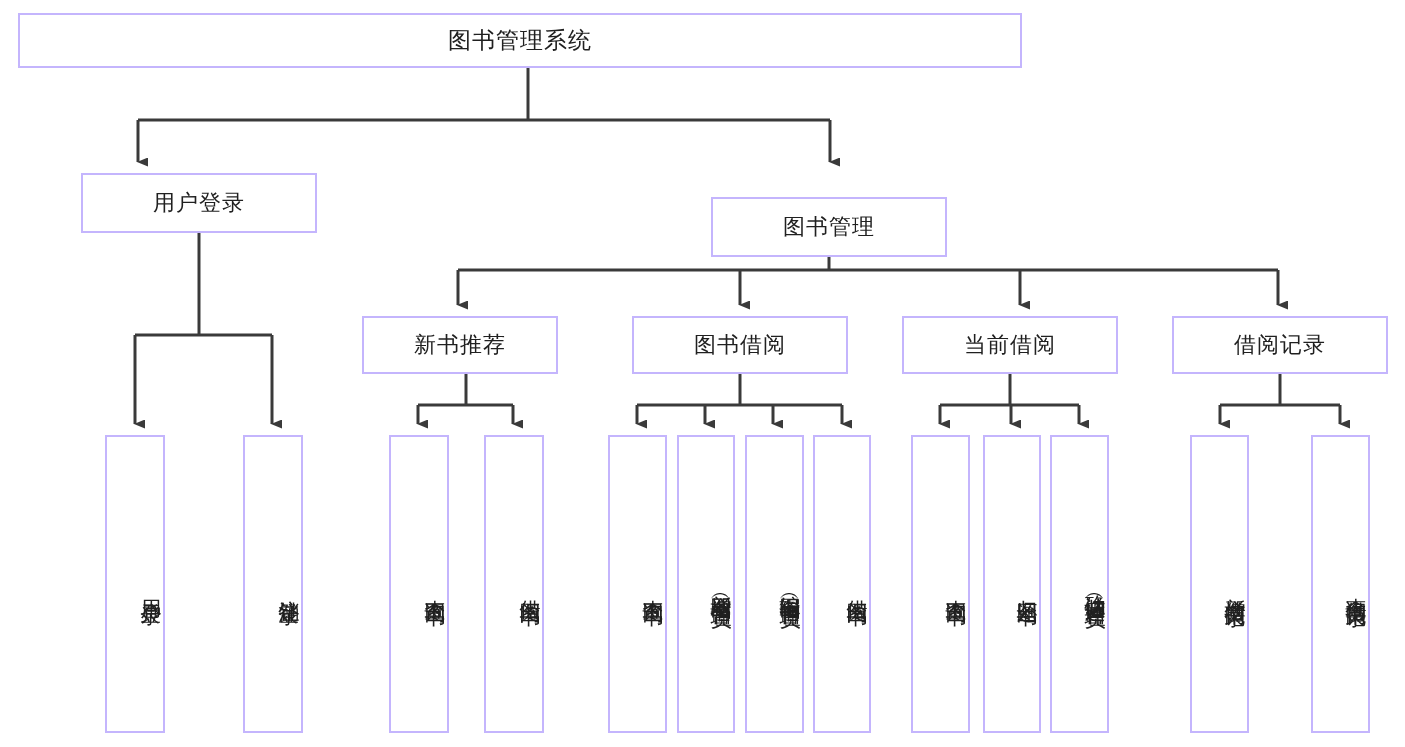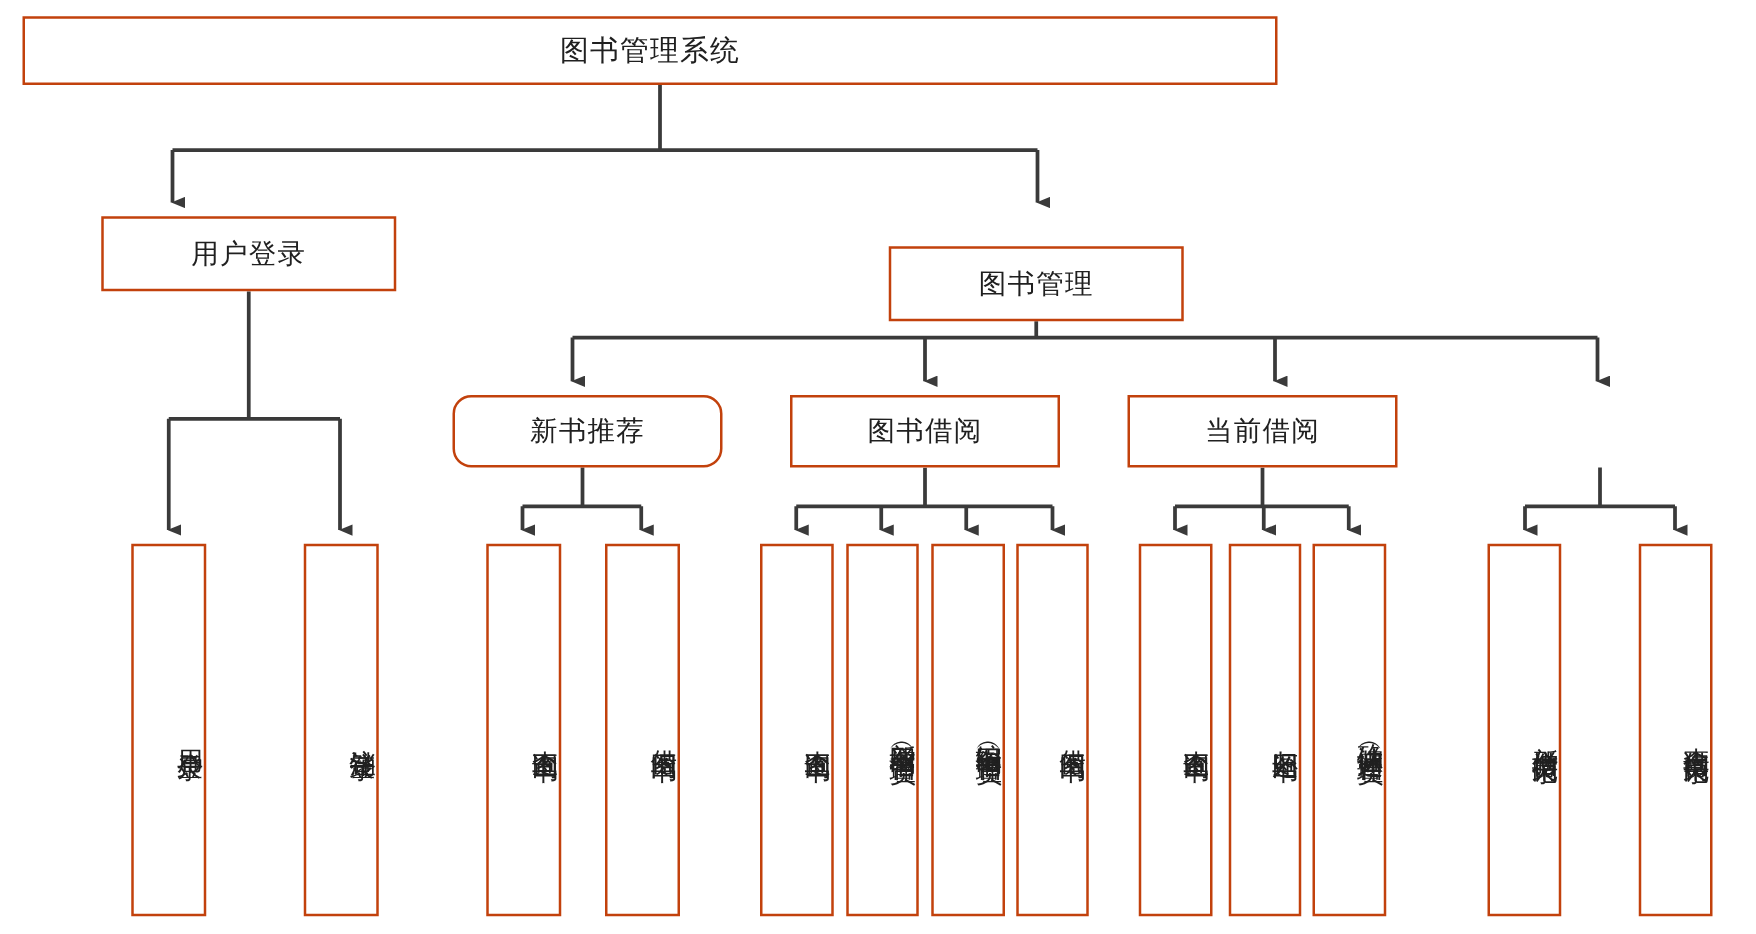--- a/index.html
+++ b/index.html
@@ -22,21 +22,21 @@
     left: 0;
     top: 0;
     width: 1405px;
     height: 747px;
     pointer-events: none;
   }
   .node {
     position: absolute;
     box-sizing: border-box;
     background: #ffffff;
-    border: 2px solid #c2410c;
+    border: 2px solid #c4b5fd;
     display: flex;
     align-items: center;
     justify-content: center;
     color: #202020;
     z-index: 2;
   }
   .node.horiz {
     font-size: 22px;
     line-height: 1.1;
     letter-spacing: 1px;
@@ -130,28 +130,31 @@
     <span>图书管理系统</span>
   </div>
 
   <div class="node horiz" style="left: 81px; top: 173px; width: 236px; height: 60px;">
     <span>用户登录</span>
   </div>
   <div class="node horiz" style="left: 711px; top: 173px; width: 236px; height: 60px; margin-top: 24px;">
     <span>图书管理</span>
   </div>
 
-  <div class="node horiz" style="left: 362px; top: 316px; width: 216px; height: 58px; border-radius: 15px;">
+  <div class="node horiz" style="left: 362px; top: 316px; width: 196px; height: 58px;">
     <span>新书推荐</span>
   </div>
   <div class="node horiz" style="left: 902px; top: 316px; width: 216px; height: 58px;">
     <span>当前借阅</span>
   </div>
   <div class="node horiz" style="left: 632px; top: 316px; width: 216px; height: 58px;">
     <span>图书借阅</span>
+  </div>
+  <div class="node horiz" style="left: 1172px; top: 316px; width: 216px; height: 58px;">
+    <span>借阅记录</span>
   </div>
 
   <div class="node vert" style="left: 105px; top: 435px; width: 60px; height: 298px;">
     <span>用户登录</span>
   </div>
   <div class="node vert" style="left: 243px; top: 435px; width: 60px; height: 298px;">
     <span>注销登录</span>
   </div>
   <div class="node vert" style="left: 389px; top: 435px; width: 60px; height: 298px;">
     <span>查询图书</span>

